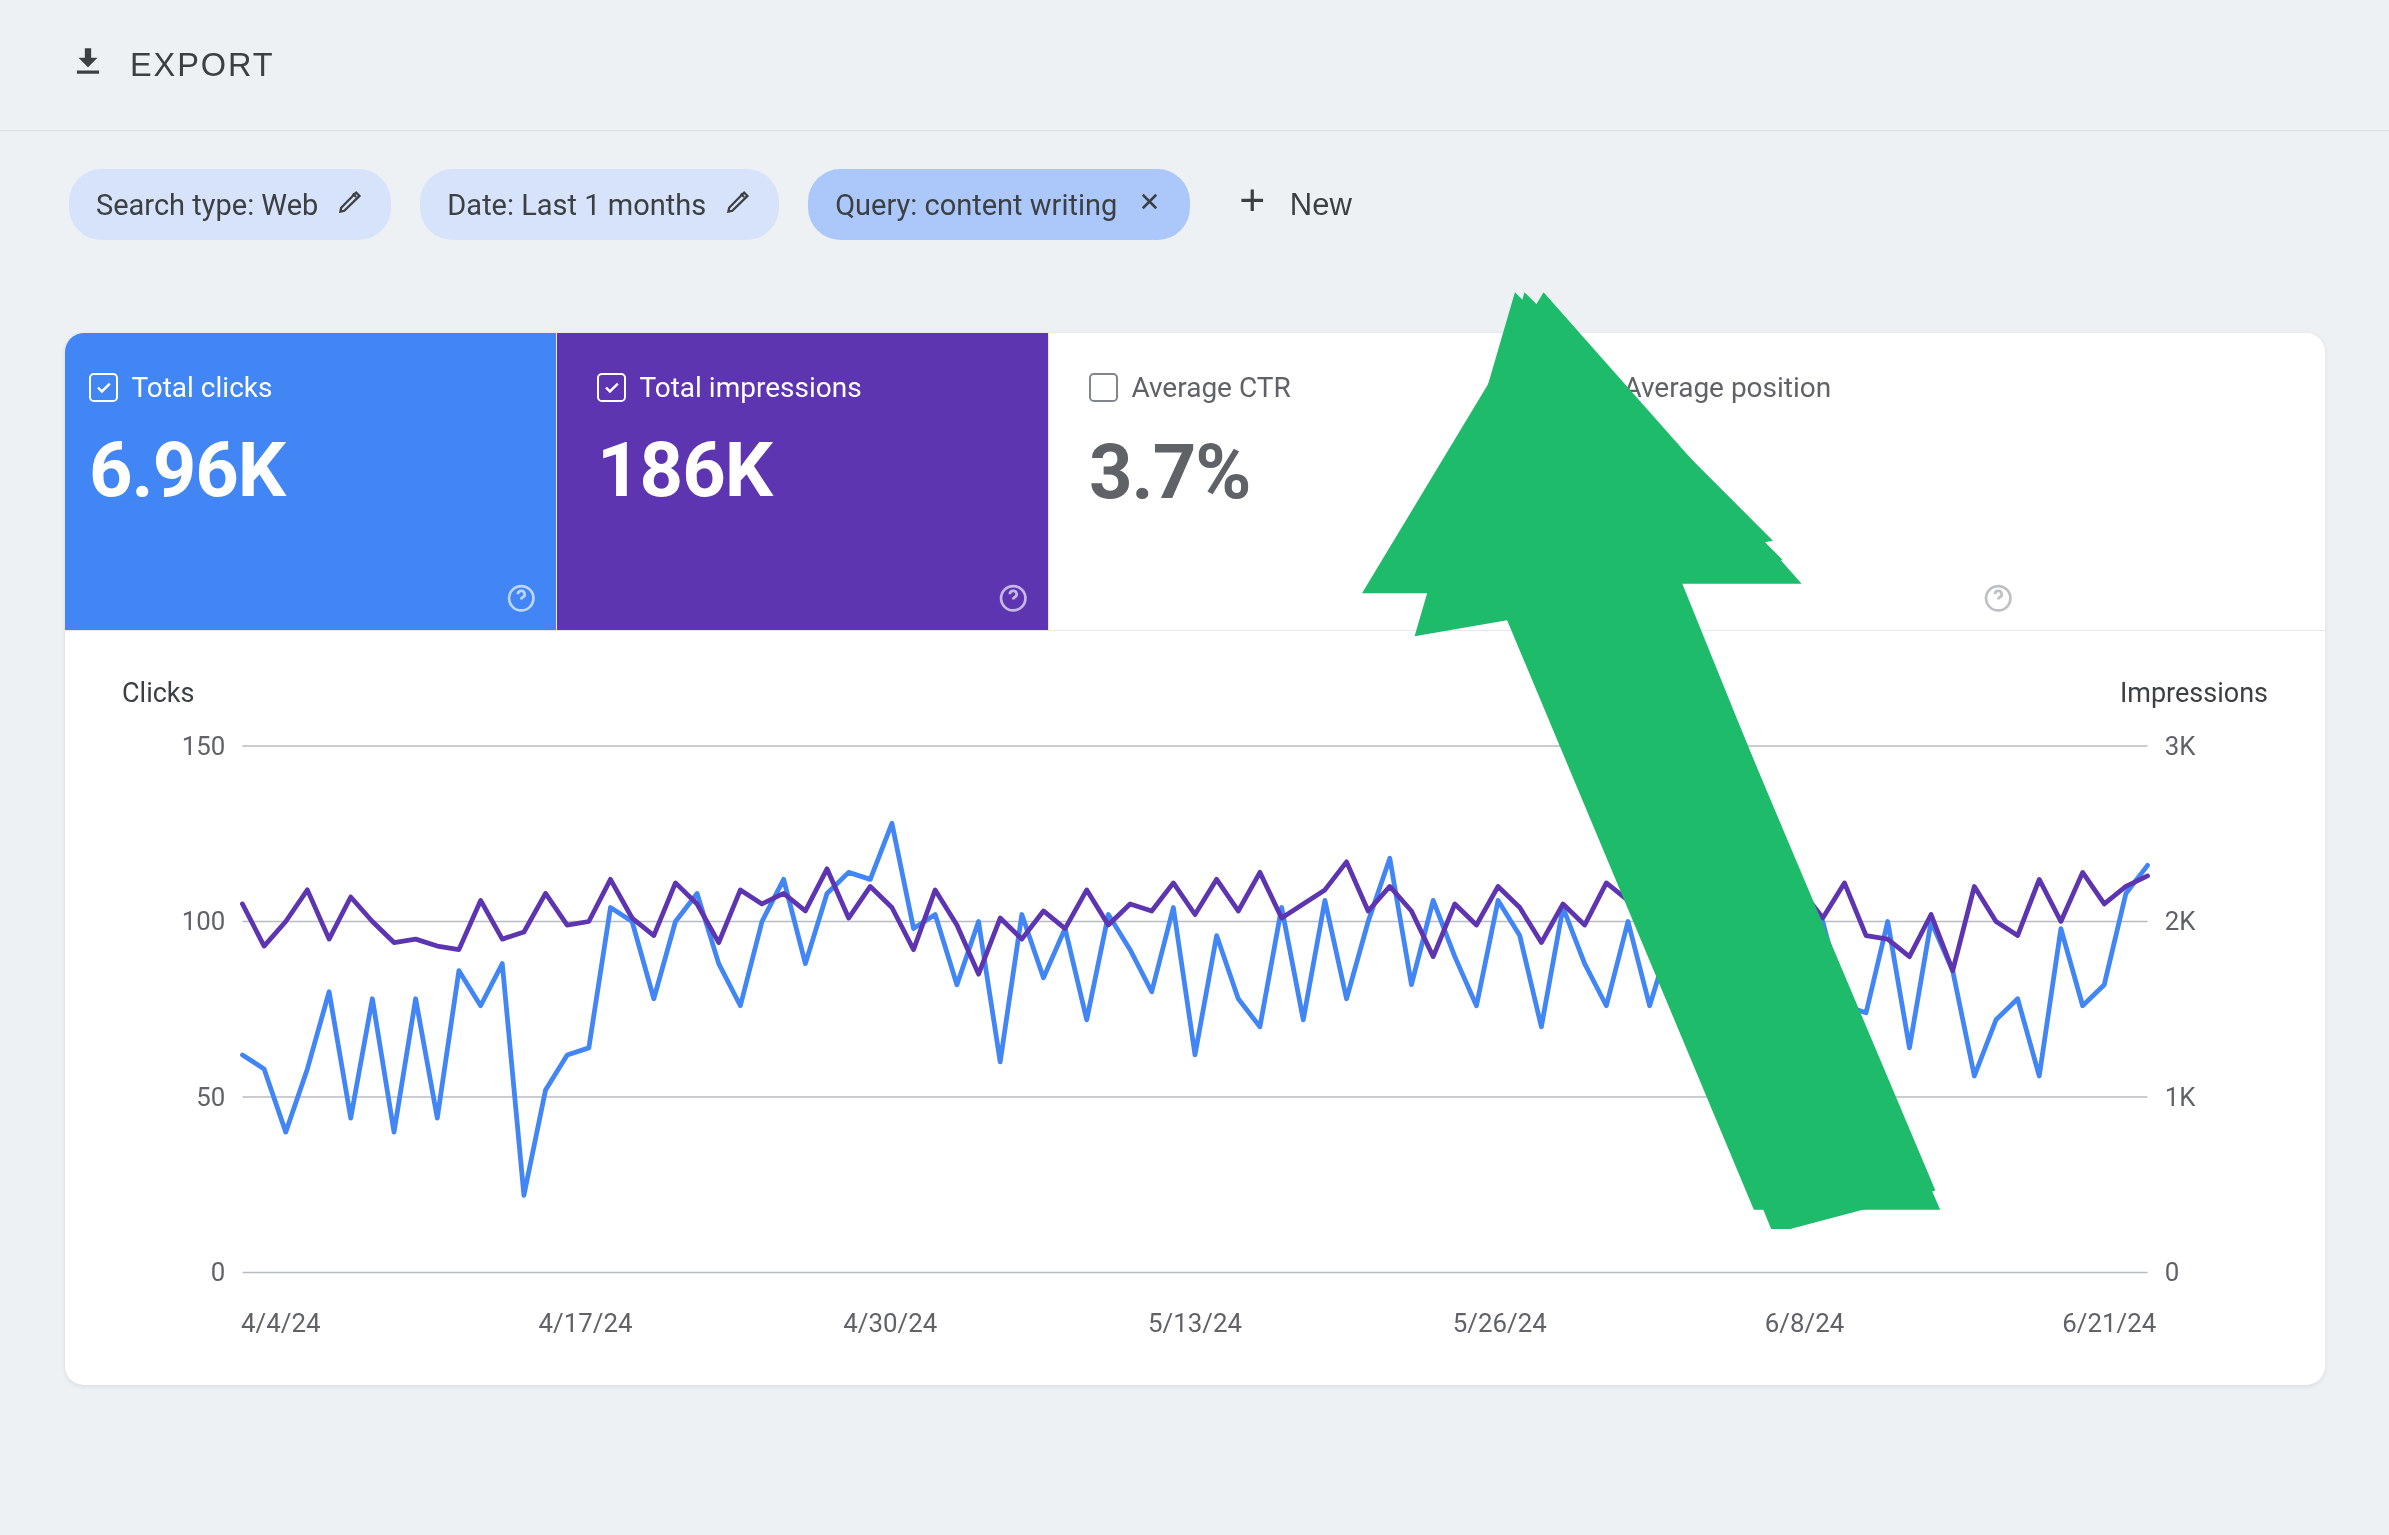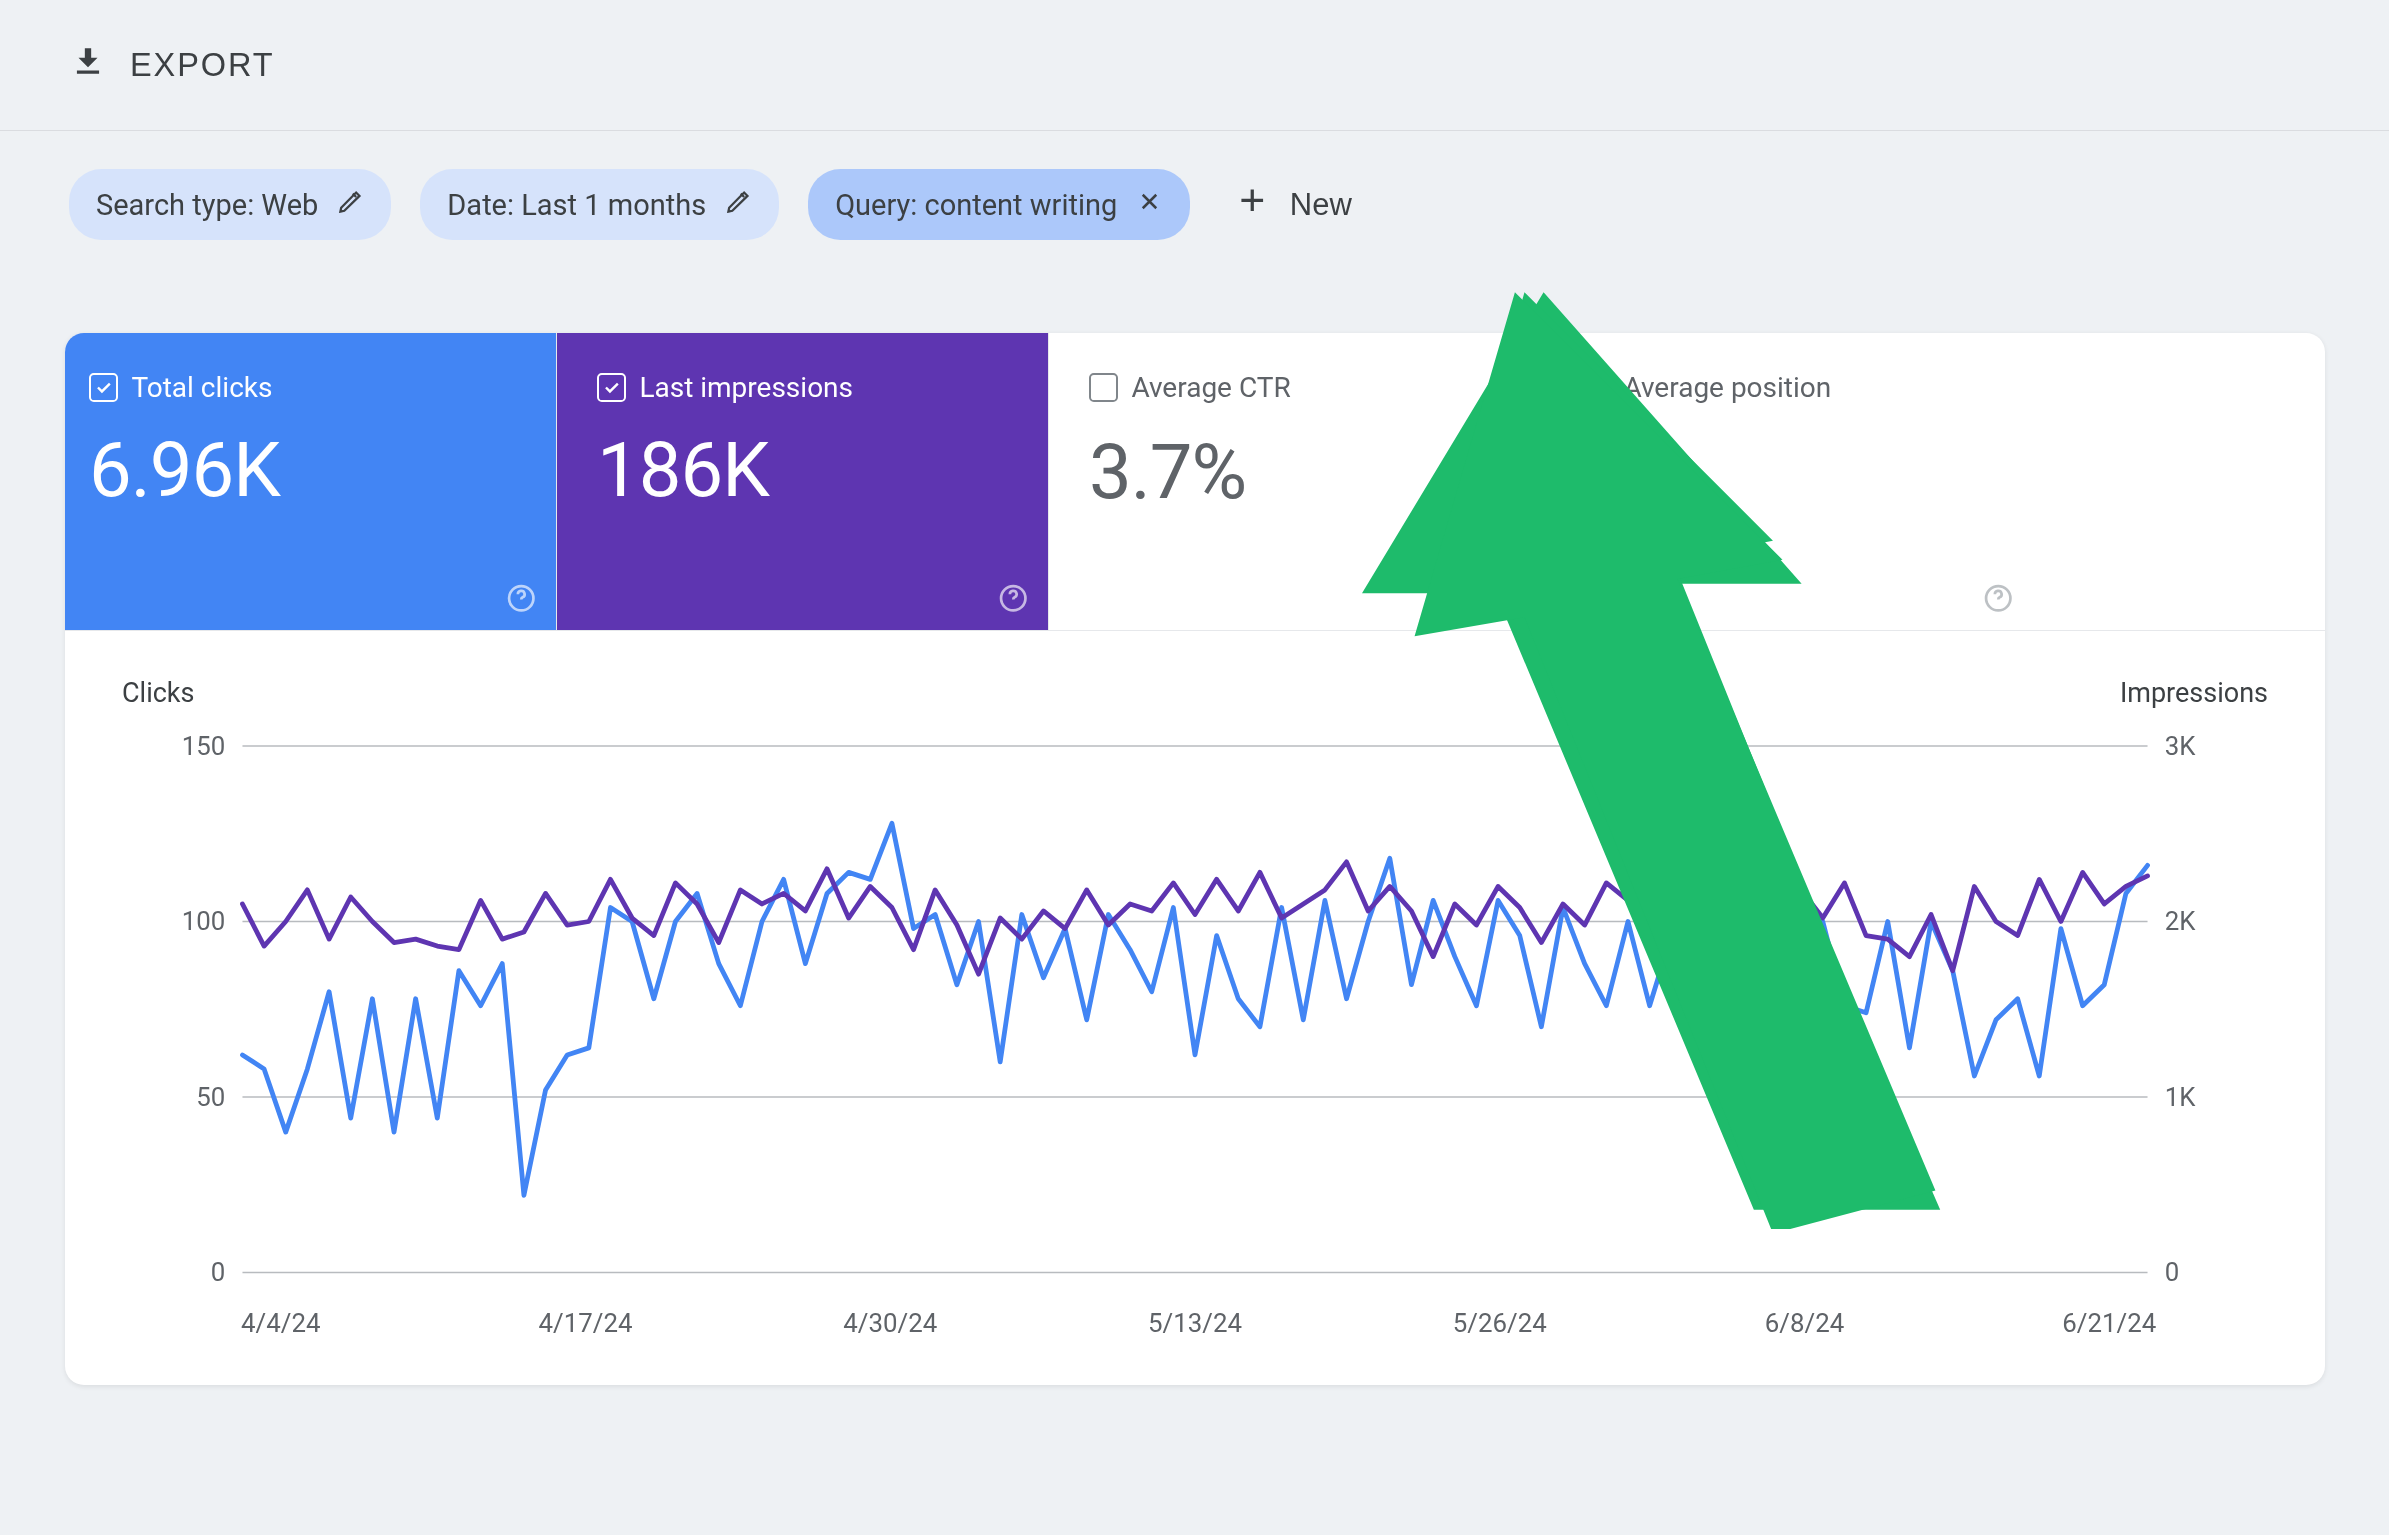--- a/index.html
+++ b/index.html
@@ -108,21 +108,21 @@
     width: 29px;
     height: 29px;
     border-radius: 4.8px;
     display: inline-flex;
     align-items: center;
     justify-content: center;
     flex-shrink: 0;
   }
   .metric-value {
     font-size: 76px;
-    font-weight: 400;
+    font-weight: 700;
     margin-top: 21px;
     letter-spacing: -1px;
   }
   .metric .help {
     position: absolute;
     right: 19px;
     bottom: 17px;
     width: 32.5px;
     height: 32.5px;
     opacity: .65;
@@ -238,21 +238,21 @@
       </span>
     </div>
 
     <div class="metric metric-impr">
       <span class="metric-label">
         <span class="chk">
           <svg viewBox="0 0 24 24" width="19" height="19" fill="none" stroke="#fff" stroke-width="3">
               <path d="M5 12l5 5L20 7"></path>
             </svg>
         </span>
-        <span>Last impressions</span>
+        <span>Total impressions</span>
       </span>
       <div class="metric-value">186K</div>
       <span class="help">
         <svg viewBox="0 0 24 24" fill="none" stroke="#fff" stroke-width="2">
             <circle cx="12" cy="12" r="9"></circle>
             <path d="M9.5 9a2.5 2.5 0 1 1 3.5 2.3c-.9.4-1 .9-1 1.7M12 17h.01"></path>
           </svg>
       </span>
     </div>
 

